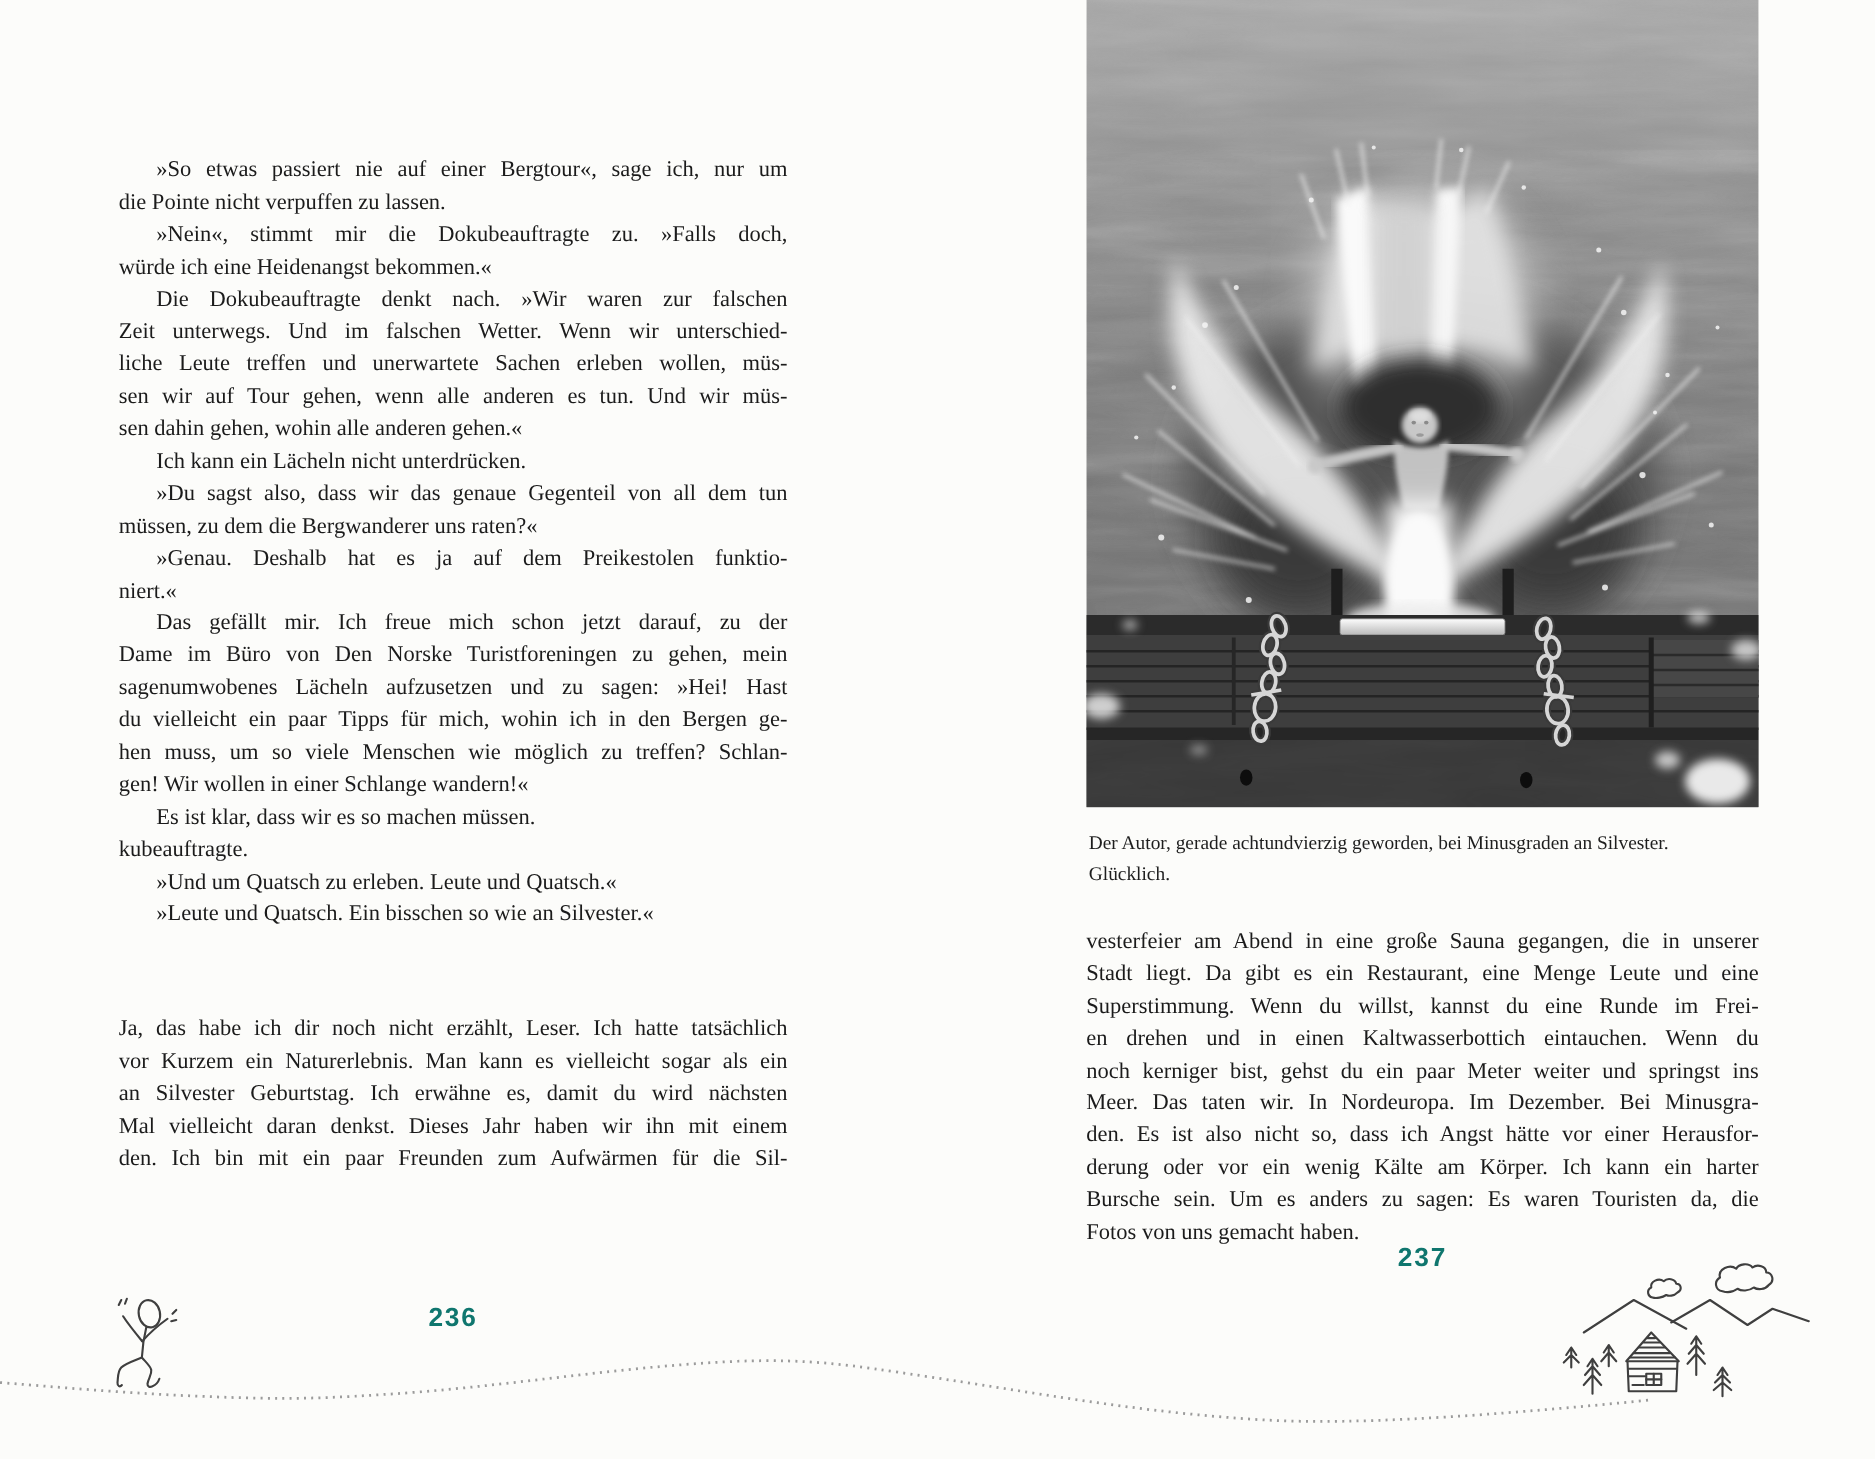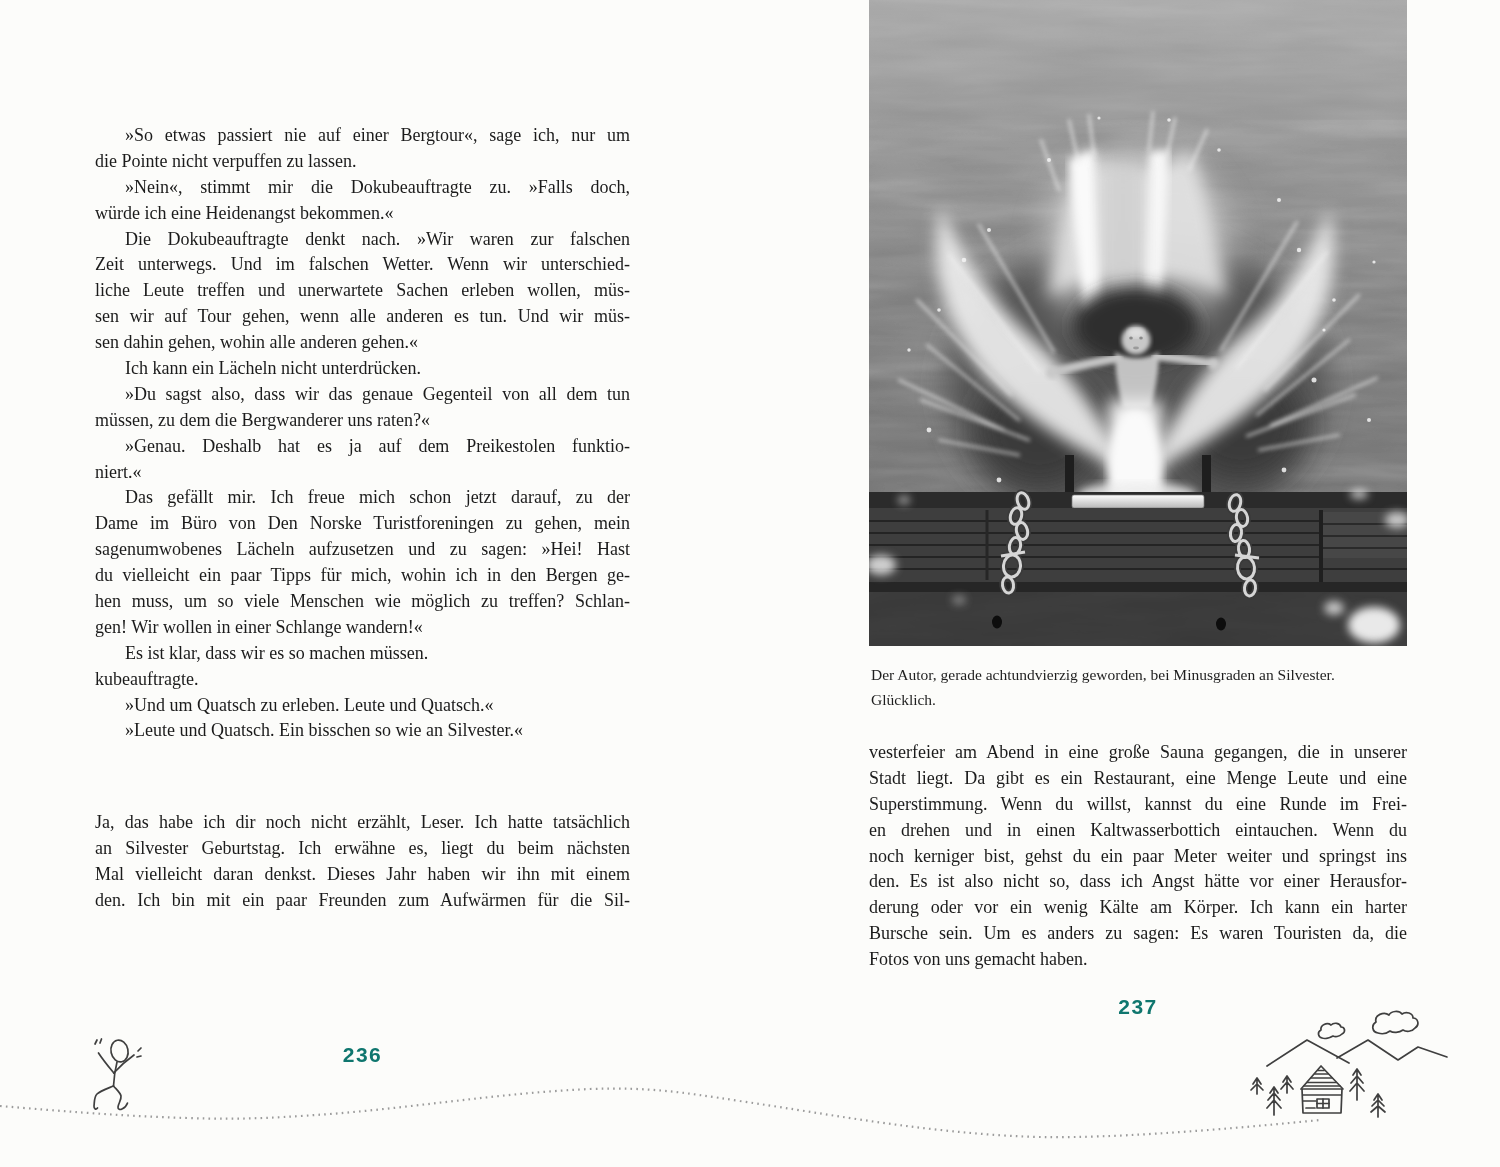--- a/index.html
+++ b/index.html
@@ -70,21 +70,22 @@
     <div class="tline">hen muss, um so viele Menschen wie möglich zu treffen? Schlan-</div>
     <div class="tline end">gen! Wir wollen in einer Schlange wandern!«</div>
     <div class="tline indent end">Es ist klar, dass wir es so machen müssen.</div>
     <div class="tline end">kubeauftragte.</div>
     <div class="tline indent end">»Und um Quatsch zu erleben. Leute und Quatsch.«</div>
     <div class="tline indent end">»Leute und Quatsch. Ein bisschen so wie an Silvester.«</div>
   </div>
 
 <div class="abs textcol" style="left:95px; top:810px;">
     <div class="tline">Ja, das habe ich dir noch nicht erzählt, Leser. Ich hatte tatsächlich</div>
-    <div class="tline">an Silvester Geburtstag. Ich erwähne es, liegt du beim nächsten</div>
+    <div class="tline">vor Kurzem ein Naturerlebnis. Man kann es vielleicht sogar als ein</div>
+    <div class="tline">an Silvester Geburtstag. Ich erwähne es, damit du wird nächsten</div>
     <div class="tline">Mal vielleicht daran denkst. Dieses Jahr haben wir ihn mit einem</div>
     <div class="tline">den. Ich bin mit ein paar Freunden zum Aufwärmen für die Sil-</div>
   </div>
 
 <div class="pagenum" style="left:95px; top:1044px; width:535px;">236</div>
 
 <div class="abs photo-frame" style="left:869px; top:0;">
   <svg width="538" height="646" viewBox="0 0 538 646" xmlns="http://www.w3.org/2000/svg">
     <defs>
       <linearGradient id="wg" x1="0" y1="0" x2="0" y2="1">
@@ -273,20 +274,21 @@
     <div class="tline end">Der Autor, gerade achtundvierzig geworden, bei Minusgraden an Silvester.</div>
     <div class="tline end">Glücklich.</div>
   </div>
 
 <div class="abs" style="left:869px; top:740px; width:538px;">
     <div class="tline">vesterfeier am Abend in eine große Sauna gegangen, die in unserer</div>
     <div class="tline">Stadt liegt. Da gibt es ein Restaurant, eine Menge Leute und eine</div>
     <div class="tline">Superstimmung. Wenn du willst, kannst du eine Runde im Frei-</div>
     <div class="tline">en drehen und in einen Kaltwasserbottich eintauchen. Wenn du</div>
     <div class="tline">noch kerniger bist, gehst du ein paar Meter weiter und springst ins</div>
+    <div class="tline">Meer. Das taten wir. In Nordeuropa. Im Dezember. Bei Minusgra-</div>
     <div class="tline">den. Es ist also nicht so, dass ich Angst hätte vor einer Herausfor-</div>
     <div class="tline">derung oder vor ein wenig Kälte am Körper. Ich kann ein harter</div>
     <div class="tline">Bursche sein. Um es anders zu sagen: Es waren Touristen da, die</div>
     <div class="tline end">Fotos von uns gemacht haben.</div>
   </div>
 
 <div class="pagenum" style="left:869px; top:996px; width:538px;">237</div>
 
 <svg class="abs" style="left:0; top:0; pointer-events:none;" width="1500" height="1167" viewBox="0 0 1500 1167">
 

